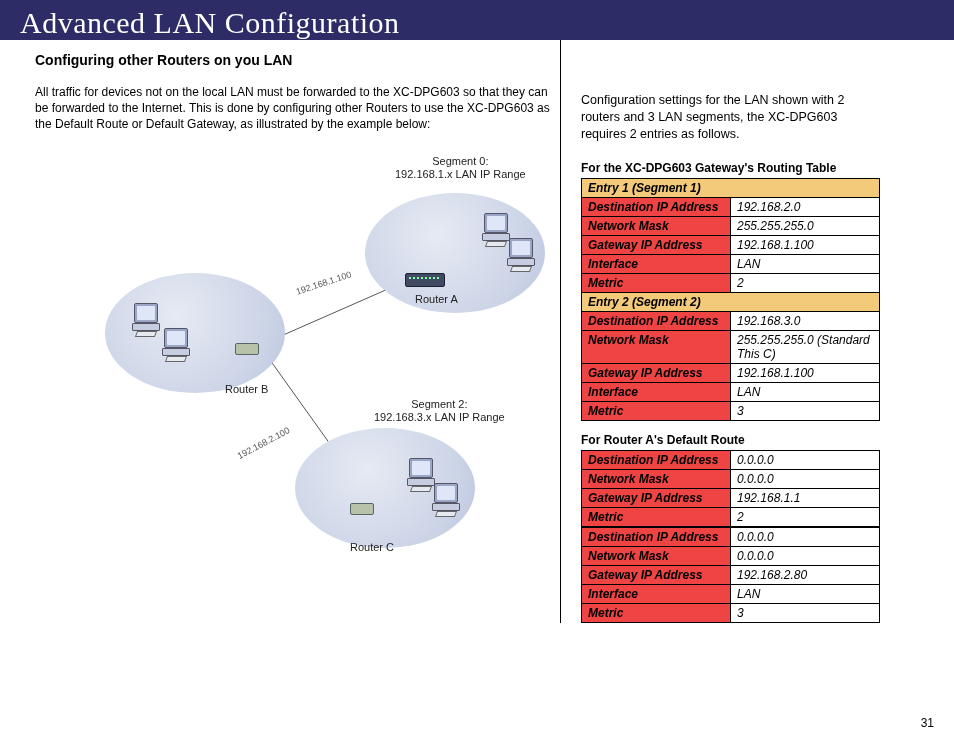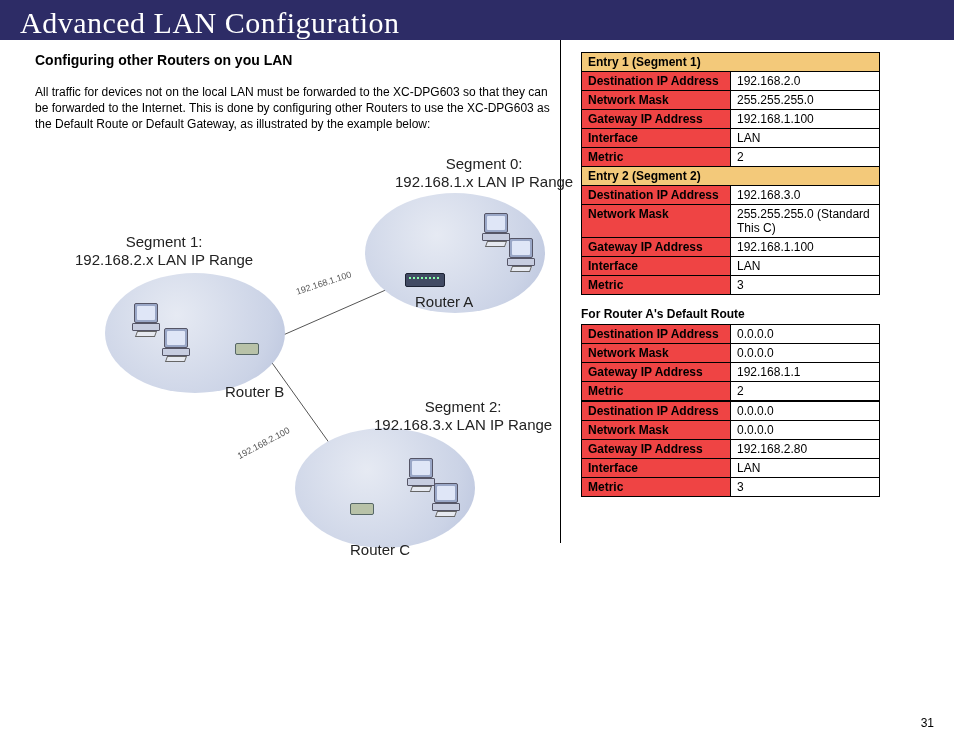--- a/index.html
+++ b/index.html
@@ -6,31 +6,31 @@
   body { width:954px; height:738px; overflow:hidden; position:relative; }
   .header { background:#2d2c66; color:#fff; padding:6px 20px 10px; height:40px; box-sizing:border-box; }
   .header h1 { margin:0; font-family:Georgia, "Times New Roman", serif; font-weight:400; font-size:30px; letter-spacing:.5px; }
   .main { display:flex; }
   .left-col { width:560px; padding:12px 10px 0 35px; box-sizing:border-box; }
   .right-col { width:330px; padding:12px 10px 0 0; border-left:1px solid #000; margin-left:0; padding-left:20px; box-sizing:border-box; }
   .section-heading { font-weight:bold; font-size:14px; margin:0 0 6px; }
   .body-text { font-size:12px; line-height:1.35; margin:16px 0 16px; }
   .right-intro { font-size:12.5px; line-height:1.35; margin:40px 0 18px; }
   .table-title { font-weight:bold; font-size:12px; margin:12px 0 3px; }
-  table.routing { border-collapse:collapse; width:100%; font-size:12px; }
+  table.routing { border-collapse:collapse; width:100%; font-size:12px;font-style:italic; }
   table.routing th, table.routing td { border:1px solid #000; padding:2px 6px; text-align:left; vertical-align:top; }
   table.routing th { font-weight:bold; background:#ef4444; width:50%; }
   table.routing tr.entry-header th { background:#f3c97a; font-weight:bold; }
   .pagenum { position:absolute; right:20px; bottom:8px; font-size:12px; }
   .diagram { position:relative; width:540px; height:360px; margin-top:50px; }
   .ellipse { position:absolute; border-radius:50%; background:radial-gradient(circle at 40% 35%, #e6eaf3 0%, #cbd3e6 70%, #b8c2dc 100%); }
   .ell0 { width:180px; height:120px; left:330px; top:10px; }
   .ell1 { width:180px; height:120px; left:70px;  top:90px; }
   .ell2 { width:180px; height:120px; left:260px; top:245px; }
-  .label { position:absolute; font-size:15px; color:#222; line-height:1.2; text-align:center; white-space:nowrap; }
+  .label { position:absolute; font-size:11px; color:#222; line-height:1.2; text-align:center; white-space:nowrap; }
   .lbl-s0 { left:360px; top:-28px; }
   .lbl-s1 { left:40px;  top:50px; }
   .lbl-s2 { left:300px; top:215px; }
   .lbl-routerA { left:380px; top:110px; }
   .lbl-routerB { left:190px; top:200px; }
   .lbl-routerC { left:315px; top:358px; }
   .lbl-line1 { left:260px; top:95px; transform:rotate(-18deg); font-size:9px; color:#555; }
   .lbl-line2 { left:200px; top:255px; transform:rotate(-28deg); font-size:9px; color:#555; }
   .pc { position:absolute; width:30px; height:32px; }
   .pc .mon { width:22px; height:18px; background:#9aa7c7; border:1px solid #556; border-radius:2px; position:absolute; left:4px; top:0; }
@@ -59,22 +59,20 @@
         <line x1="230" y1="160" x2="378" y2="95" stroke="#555" stroke-width="1"></line>
         <line x1="230" y1="170" x2="330" y2="310" stroke="#555" stroke-width="1"></line>
       </svg>
 
       <div class="ellipse ell0"></div>
       <div class="ellipse ell1"></div>
       <div class="ellipse ell2"></div>
 
       <div class="label lbl-s0" style="white-space:pre;">Segment 0:
 192.168.1.x LAN IP Range</div>
-      <div class="label lbl-s1" style="white-space:pre;">Segment 1:
-192.168.2.x LAN IP Range</div>
       <div class="label lbl-s2" style="white-space:pre;margin-left:39px;">Segment 2:
 192.168.3.x LAN IP Range</div>
       <div class="label lbl-routerA">Router A</div>
       <div class="label lbl-routerB">Router B</div>
       <div class="label lbl-routerC">Router C</div>
       <div class="label lbl-line1">192.168.1.100</div>
       <div class="label lbl-line2">192.168.2.100</div>
 
       <div class="router" style="left:370px; top:90px;"></div>
       <div class="pc" style="left:445px; top:30px;">
@@ -108,21 +106,23 @@
         </div>
       <div class="pc" style="left:395px; top:300px;">
           <div class="mon"></div>
           <div class="base"></div>
           <div class="kb"></div>
         </div>
     </div>
   </div>
 
   <div class="right-col">
-
+    <p class="right-intro">Configuration settings for the LAN shown with 2 routers and 3 LAN segments, the XC-DPG603 requires 2 entries as follows.</p>
+
+    <p class="table-title">For the XC-DPG603 Gateway's Routing Table</p>
     <table class="routing">
       <tbody>
           <tr class="entry-header">
             <th colspan="2">Entry 1 (Segment 1)</th>
           </tr>
       <tr>
             <th>Destination IP Address</th>
             <td>192.168.2.0</td>
           </tr>
       <tr>

